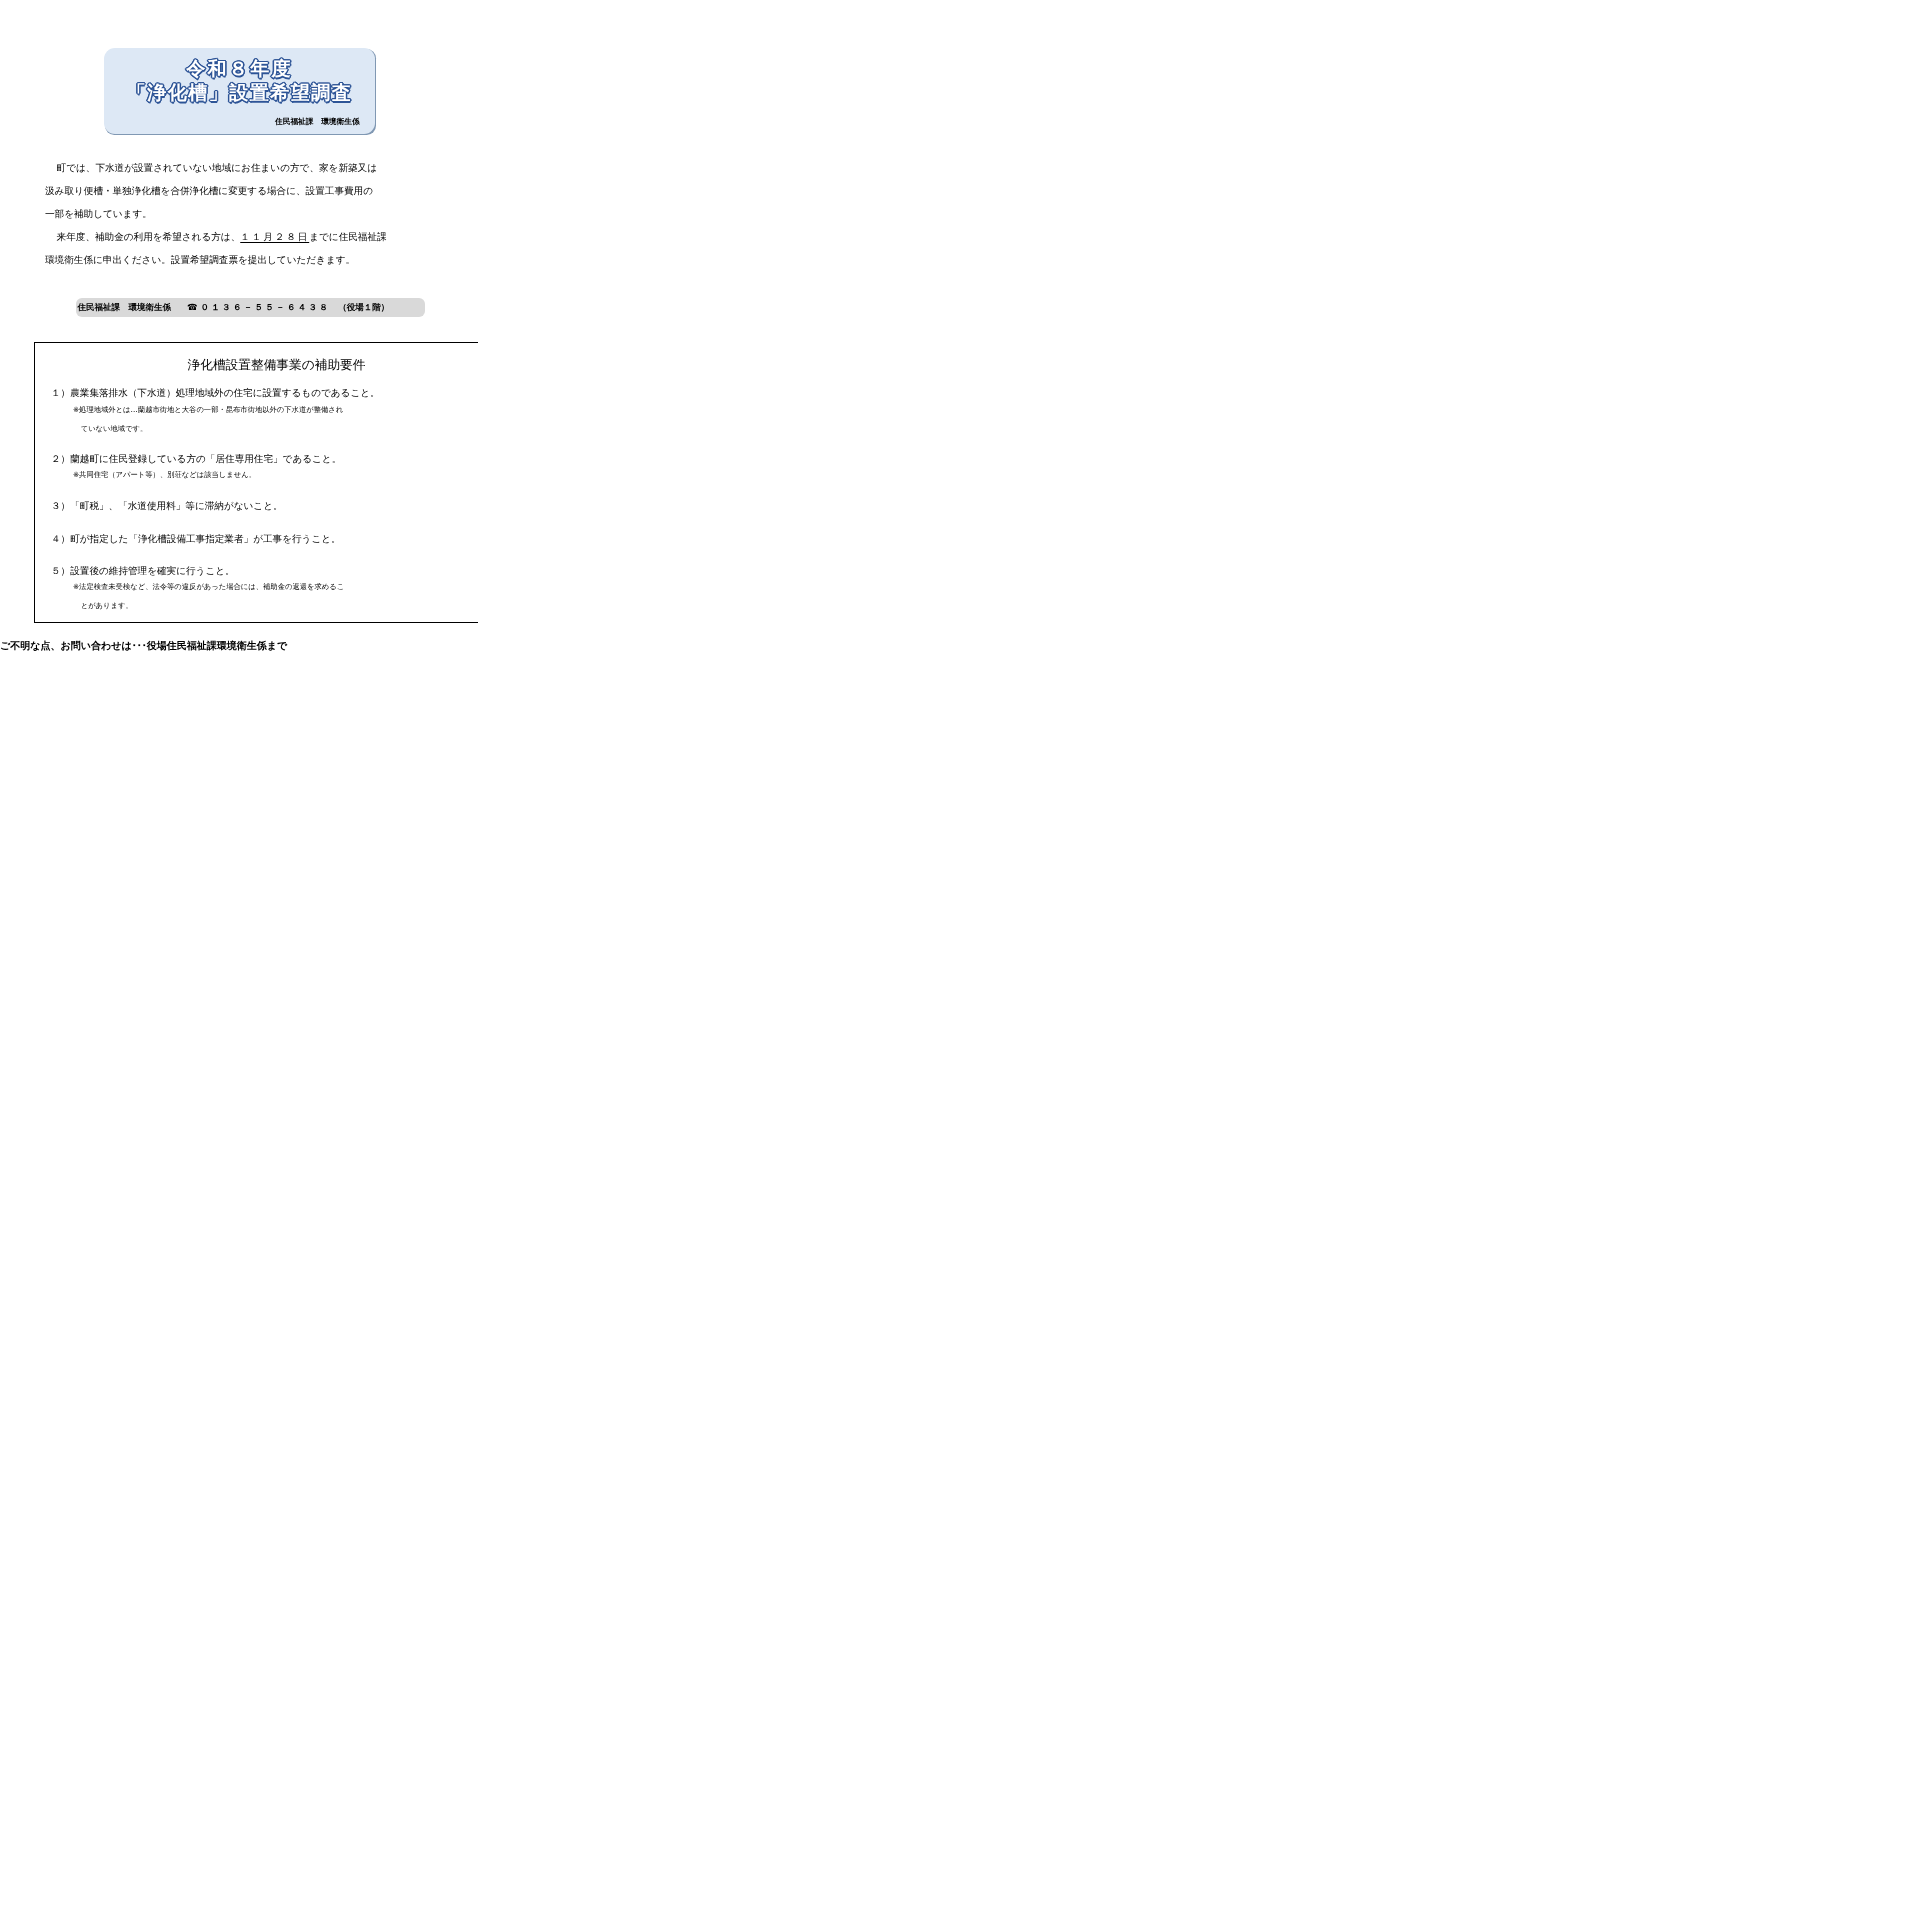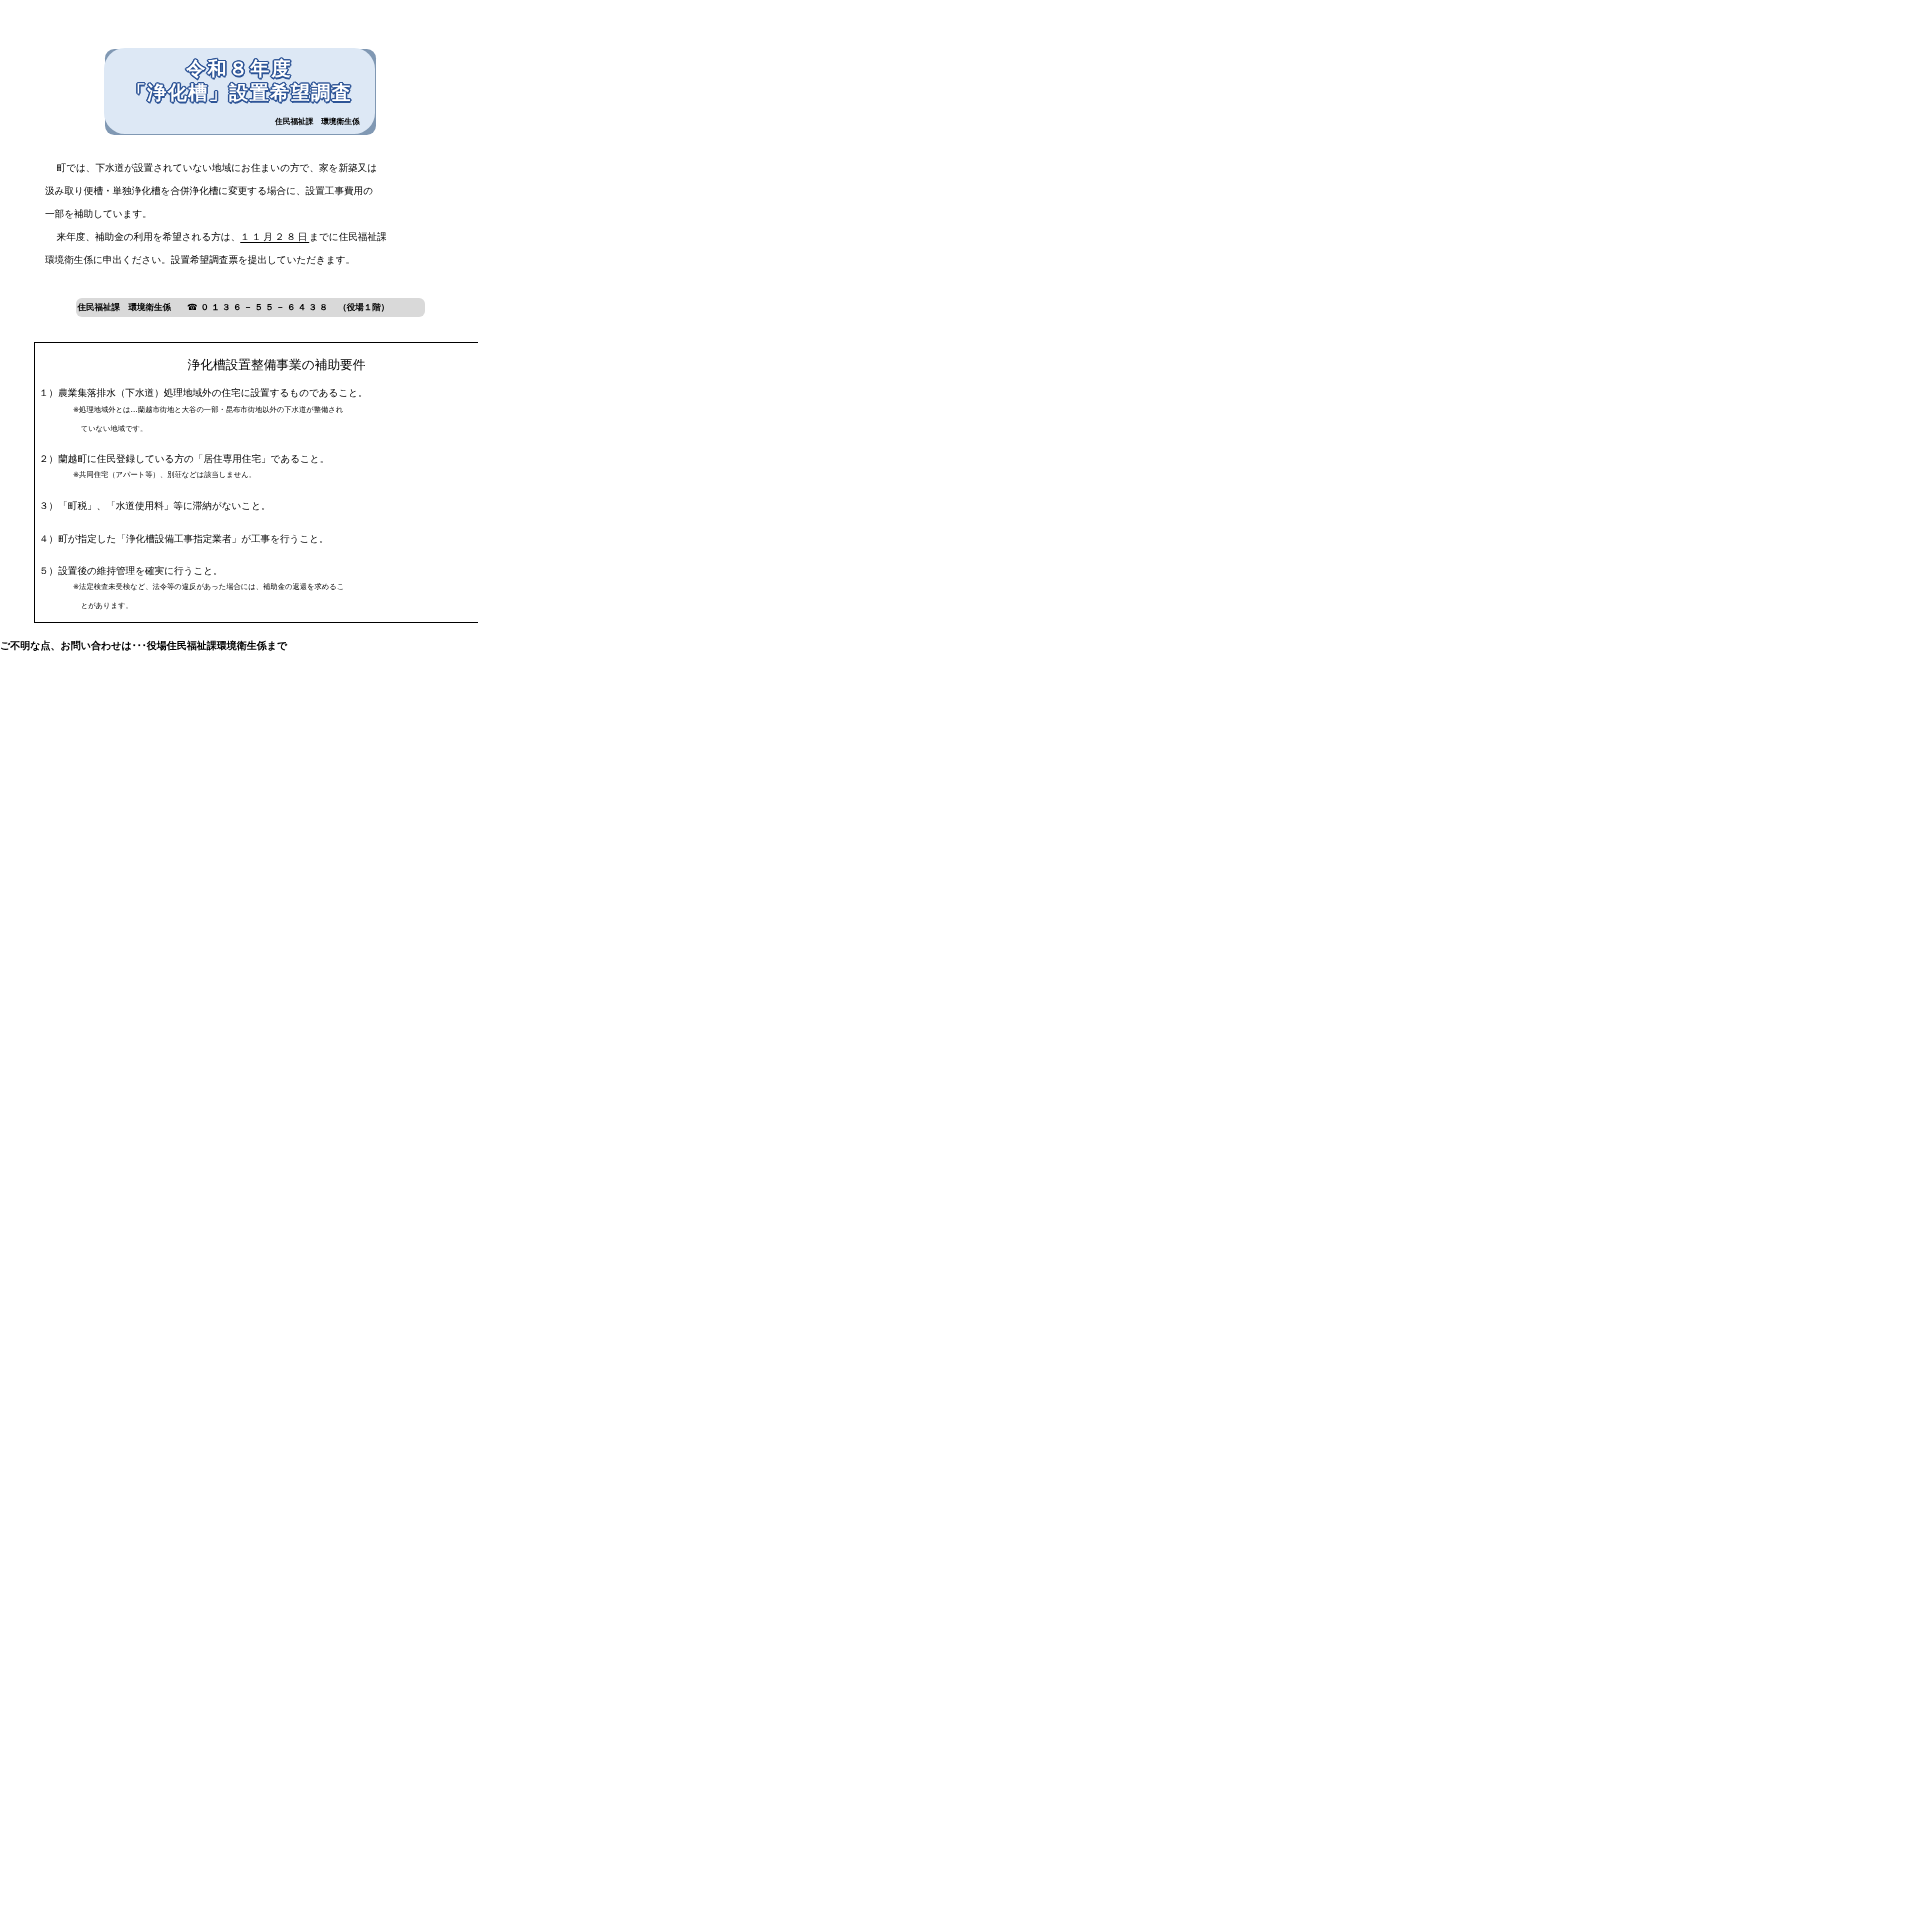--- a/index.html
+++ b/index.html
@@ -4,21 +4,21 @@
 <style>
   html, body { margin: 0; padding: 0; background: #ffffff; }
   body { width: 478px; height: 676px; position: relative; overflow: hidden;
          font-family: "DejaVu Sans", "Liberation Sans", sans-serif; color: #000; }
   .abs { position: absolute; }
 
   
   .title-shadow { left: 105px; top: 49px; width: 271px; height: 86px;
                   background: #8098b3; border-radius: 9.2px; }
   .title-box { left: 104px; top: 48px; width: 271px; height: 86px;
-               background: #dde8f5; border-radius: 21px; }
+               background: #dde8f5; border-radius: 11px; }
   .title-line { left: 0; width: 100%; text-align: center; font-weight: bold;
                 color: #ffffff; font-size: 19px; line-height: 1; letter-spacing: 2.3px;
                 -webkit-text-stroke: 0; 
                 text-shadow:
                   1.2px 0 0 #2e5597, -1.2px 0 0 #2e5597, 0 1.2px 0 #2e5597, 0 -1.2px 0 #2e5597,
                   0.8px 0.8px 0 #2e5597, -0.8px -0.8px 0 #2e5597, 0.8px -0.8px 0 #2e5597, -0.8px 0.8px 0 #2e5597,
                   1.5px 0.4px 0 #2e5597, -1.5px 0.4px 0 #2e5597, 0.4px 1.5px 0 #2e5597, 0.4px -1.5px 0 #2e5597; }
   .title-l1 { top: 10.8px; }
   .title-l2 { top: 35px; letter-spacing: 1.5px; }
   .title-dept { right: 15.4px; top: 69px; font-size: 7.7px; font-weight: bold; }
@@ -34,21 +34,21 @@
   .contact-bar { left: 76px; top: 298px; width: 349px; height: 19px;
                  background: #d9d9d9; font-size: 8.5px; font-weight: bold;
                  line-height: 19px; white-space: nowrap; padding-left: 1.5px; box-sizing: border-box; border-radius: 6px; }
   .contact-bar span { display: inline-block; }
   .phone-num { letter-spacing: 2.3px; }
 
   
   .req-box { left: 34px; top: 342px; width: 485px; height: 281px;
              border: 0.4px solid #000; box-sizing: border-box; }
   .req-title { left: 0; width: 100%; top: 13.5px; text-align: center; font-size: 12.7px; }
-  .req-item { left: 4px; font-size: 9.6px; white-space: nowrap; }
+  .req-item { left: 16px; font-size: 9.6px; white-space: nowrap; }
   .req-note { left: 38px; font-size: 7.3px; white-space: nowrap; line-height: 18.5px; }
   .req-note .cont { padding-left: 7.7px; }
 
   .footer { left: 0; width: 100%; top: 639px; font-size: 10px; font-weight: bold; }
 </style>
 </head>
 <body>
 
 <div class="abs title-shadow"></div>
 <div class="abs title-box">

